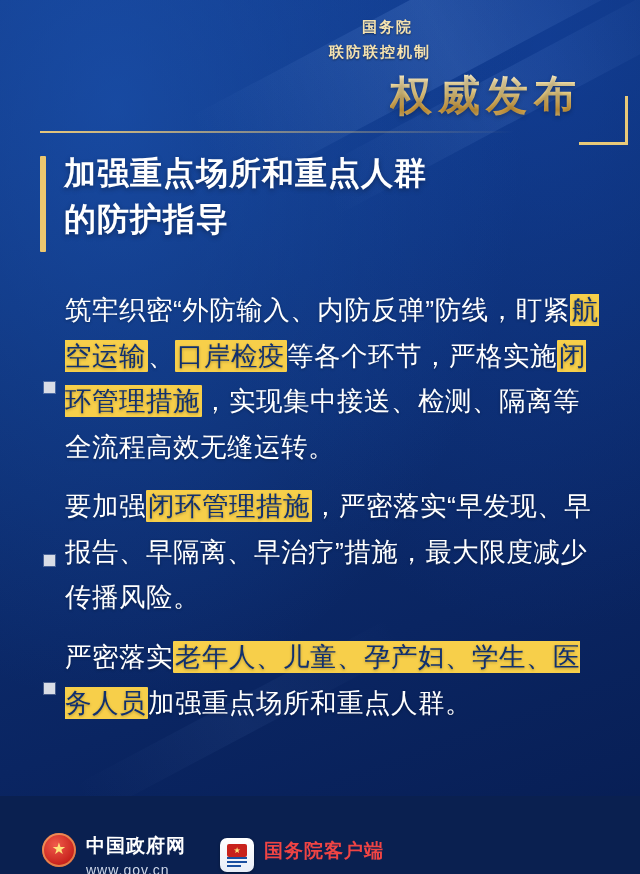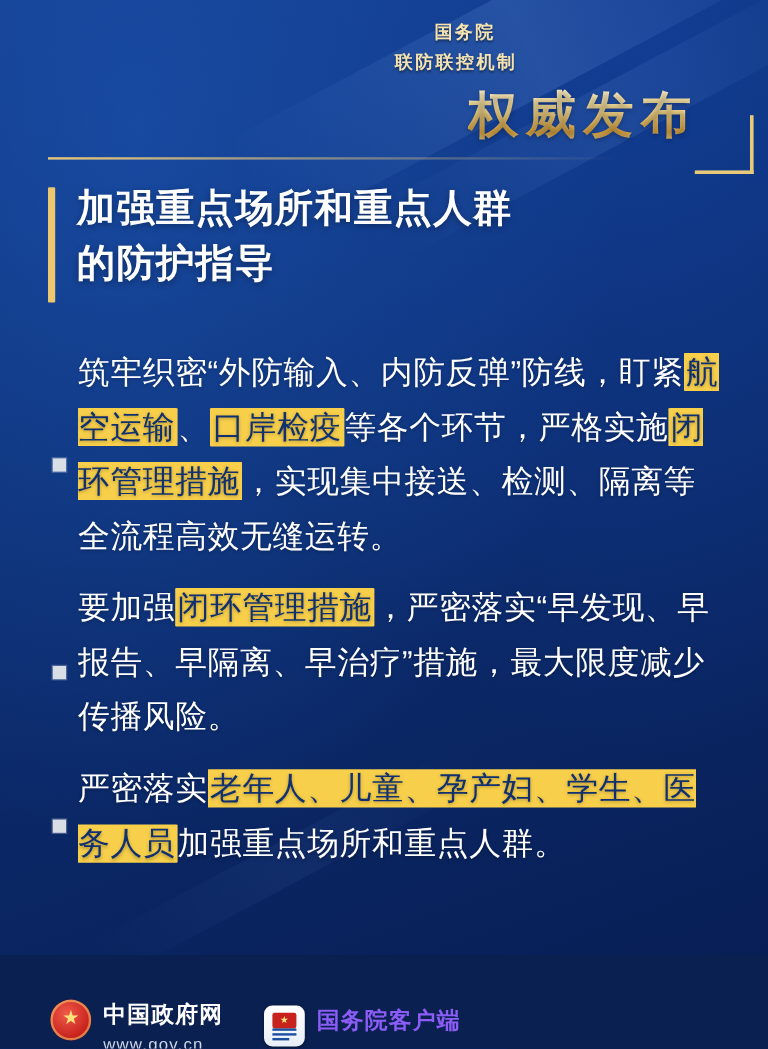--- a/index.html
+++ b/index.html
@@ -241,21 +241,21 @@
     left: 7px;
     bottom: 5px;
     width: 20px;
     height: 10px;
     background:
       linear-gradient(#1a4fa0 0 0) 0 0/100% 2px no-repeat,
       linear-gradient(#1a4fa0 0 0) 0 4px/100% 2px no-repeat,
       linear-gradient(#1a4fa0 0 0) 0 8px/70% 2px no-repeat;
   }
   .app-name {
-    color: #8b5cf6;
+    color: #ef4444;
     font-size: 19px;
     font-weight: bold;
     letter-spacing: 1px;
   }
 </style>
 </head>
 <body>
 
 <div class="poster">
 

